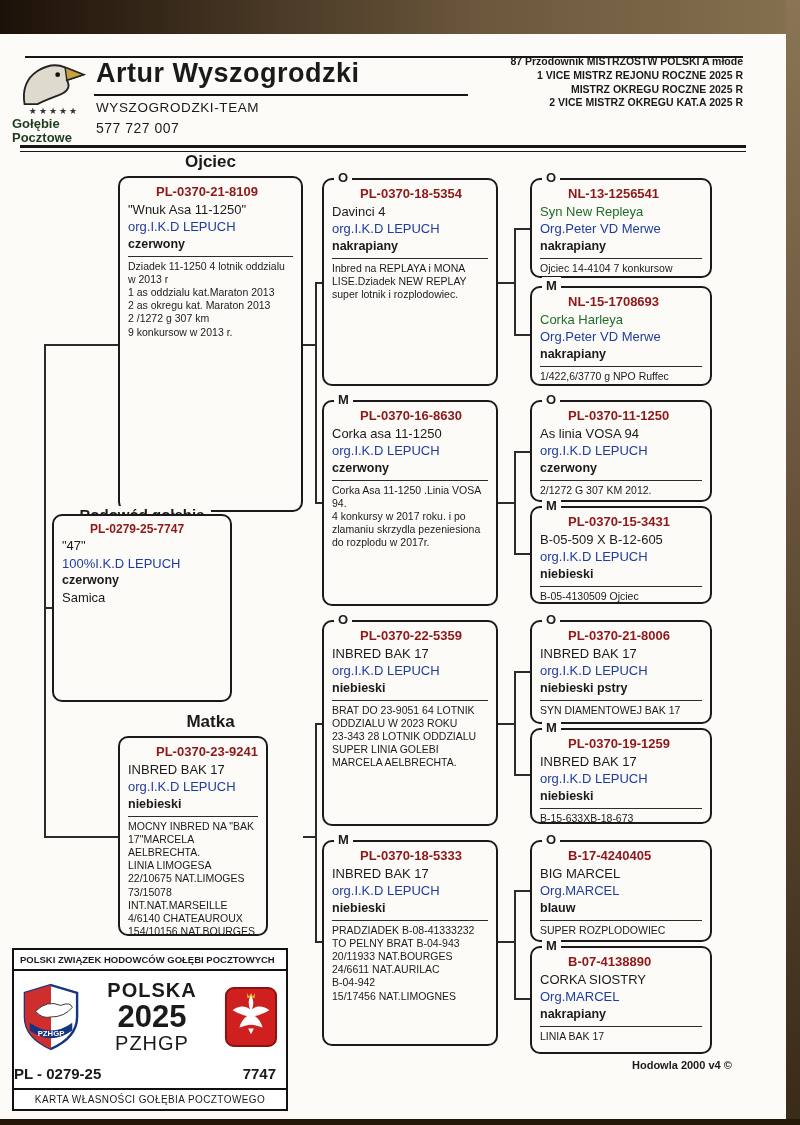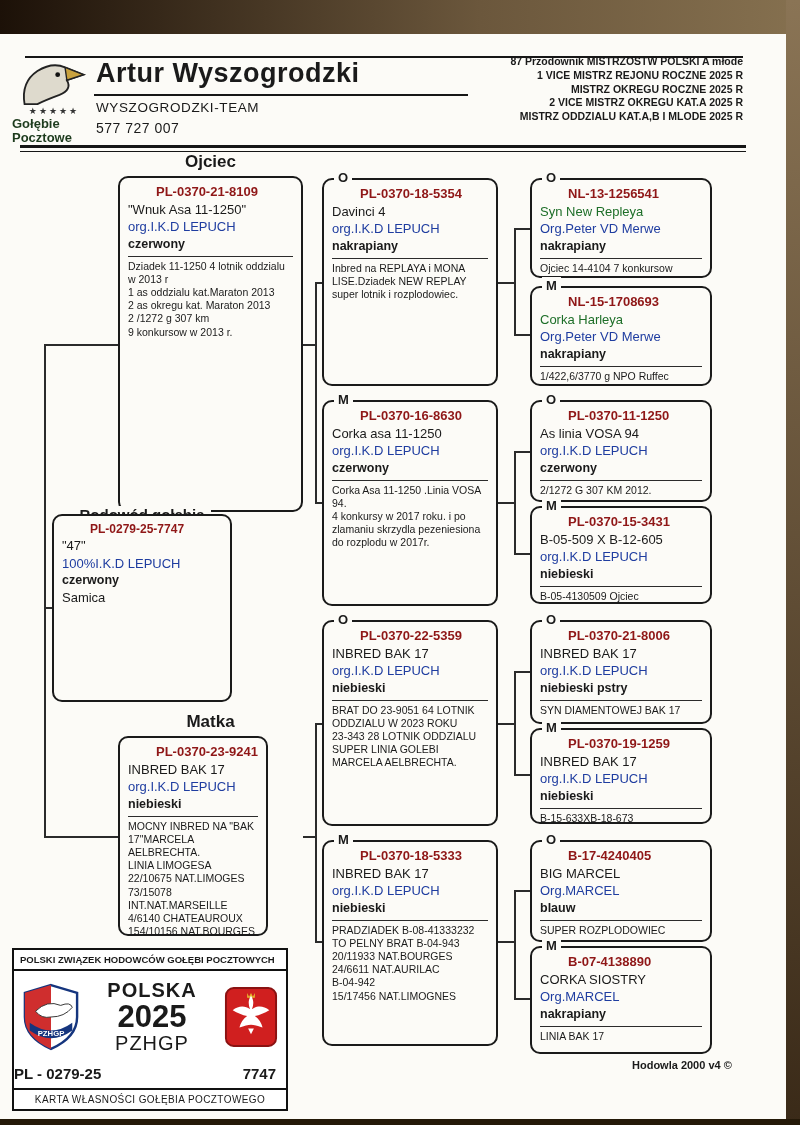--- a/index.html
+++ b/index.html
@@ -69,21 +69,20 @@
   <div class="title-main" style="left:96px;top:58px;">Artur Wyszogrodzki</div>
   <div class="rule" style="left:94px;top:94px;width:374px;height:2px;"></div>
   <div class="team" style="left:96px;top:100px;">WYSZOGRODZKI-TEAM</div>
   <div class="phone" style="left:96px;top:120px;">577 727 007</div>
 
   <div class="ach" style="left:440px;top:55px;">
     <div>87 Przodownik MISTRZOSTW POLSKI  A młode</div>
     <div>1 VICE MISTRZ REJONU ROCZNE 2025 R</div>
     <div>MISTRZ OKREGU ROCZNE 2025 R</div>
     <div>2 VICE MISTRZ OKREGU KAT.A 2025 R</div>
-    <div>MISTRZ ODDZIALU KAT.A,B I MLODE 2025 R</div>
   </div>
 
   <div class="rule" style="left:20px;top:145px;width:726px;height:3px;"></div>
   <div class="rule" style="left:20px;top:151px;width:726px;height:1px;"></div>
 
   <div class="ln" style="left:44px;top:344px;width:2px;height:492px;"></div>
   <div class="ln" style="left:44px;top:344px;width:74px;height:2px;"></div>
   <div class="ln" style="left:44px;top:836px;width:74px;height:2px;"></div>
   <div class="ln" style="left:44px;top:607px;width:10px;height:2px;"></div>
 

